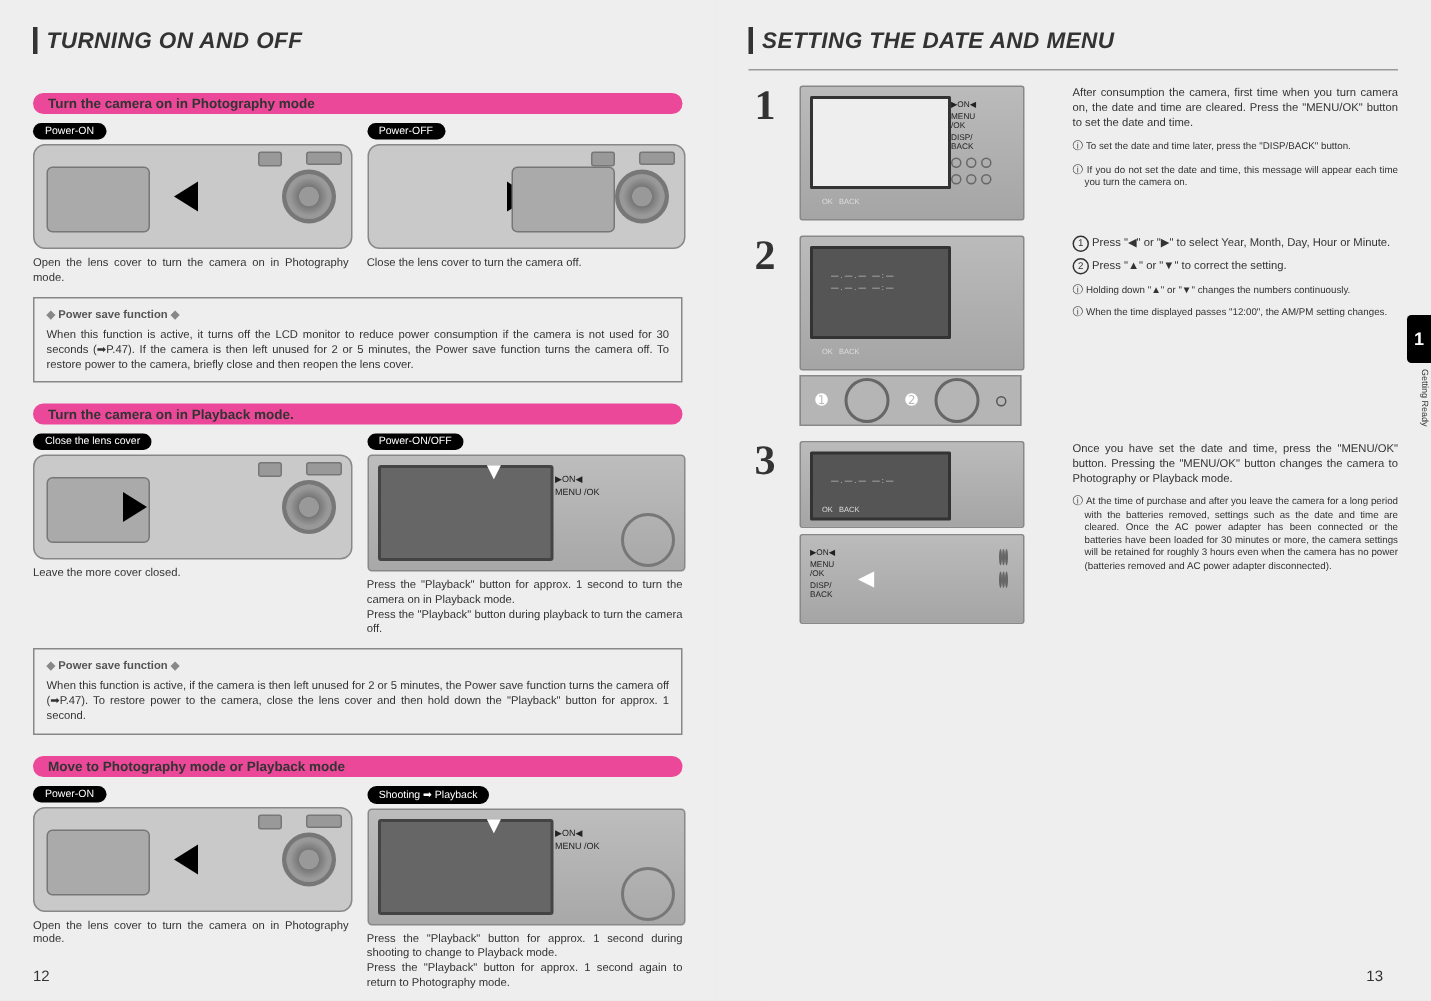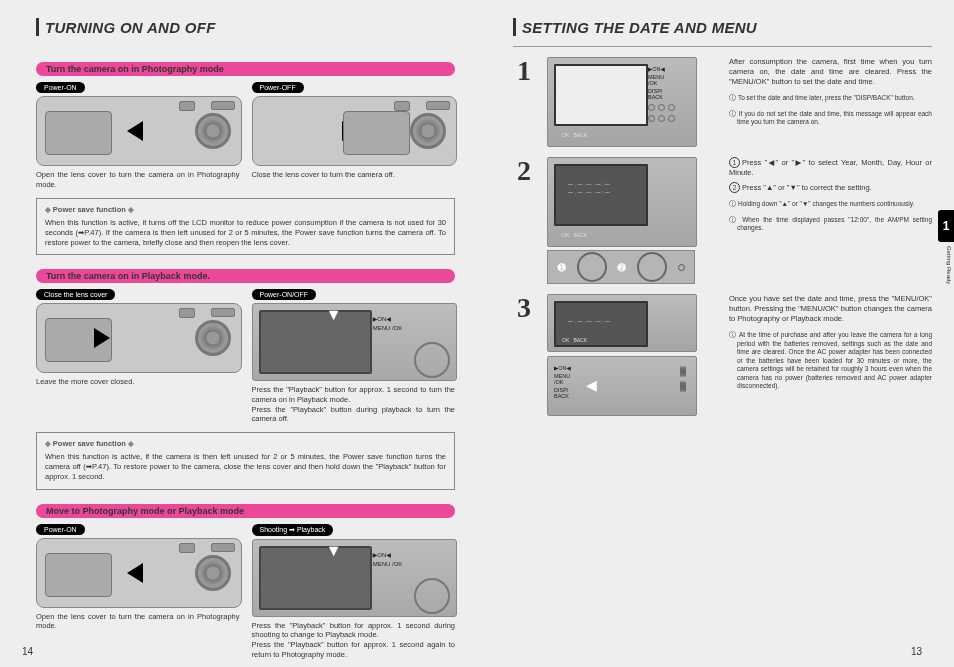--- a/index.html
+++ b/index.html
@@ -1,17 +1,17 @@
 <!DOCTYPE html>
 <html><head>
 <meta charset="utf-8">
 <style>
   body{margin:0;background:#e5e5e5;font-family:Arial,Helvetica,sans-serif;font-size:8px;color:#333;display:flex;justify-content:center}
   .spread{width:954px;height:667px;display:flex;gap:0}
-  .page{flex:1;background:#eee;padding:18px 22px 14px 36px;box-sizing:border-box;position:relative;display:flex;flex-direction:column}
+  .page{flex:1;background:#eee;padding:18px 22px 14px 22px;box-sizing:border-box;position:relative;display:flex;flex-direction:column}
   .title-bar{display:flex;align-items:center;margin-bottom:8px}
   .title-bar .stripe{width:3px;height:18px;background:#333;margin-right:6px}
   .title-bar h1{font-size:15px;font-weight:900;font-style:italic;margin:0;letter-spacing:.3px}
   .rule{height:1px;background:#999;margin:2px 0 10px}
   .section-hdr{background:#ec4899;border-radius:8px;padding:2px 10px;font-size:9px;font-weight:bold;margin:6px 0 6px}
   .two-col{display:flex;gap:12px}
   .col{flex:1}
   .pill{display:inline-block;background:#000;color:#fff;font-size:7px;padding:2px 8px;border-radius:8px;margin-bottom:3px}
   .cam{width:100%;height:68px;background:#c9c9c9;border:1px solid #888;border-radius:8px;position:relative;overflow:hidden}
   .cam .lens-cover{position:absolute;top:14px;bottom:10px;width:32%;background:#aaa;border-radius:4px;border:1px solid #777}
@@ -162,21 +162,21 @@
 /OK</div>
             <div class="ring"></div>
           </div>
           <div class="marker">▼</div>
         </div>
         <div class="cap" style="white-space:pre-line">Press the "Playback" button for approx. 1 second during shooting to change to Playback mode.
 Press the "Playback" button for approx. 1 second again to return to Photography mode.</div>
       </div>
     </div>
 
-    <div class="pagenum left">14</div>
+    <div class="pagenum left">12</div>
   </div>
 
   <div class="page">
     <div class="title-bar">
       <div class="stripe"></div>
       <h1>SETTING THE DATE AND MENU</h1>
     </div>
     <div class="rule"></div>
 
     <div class="step-row">

